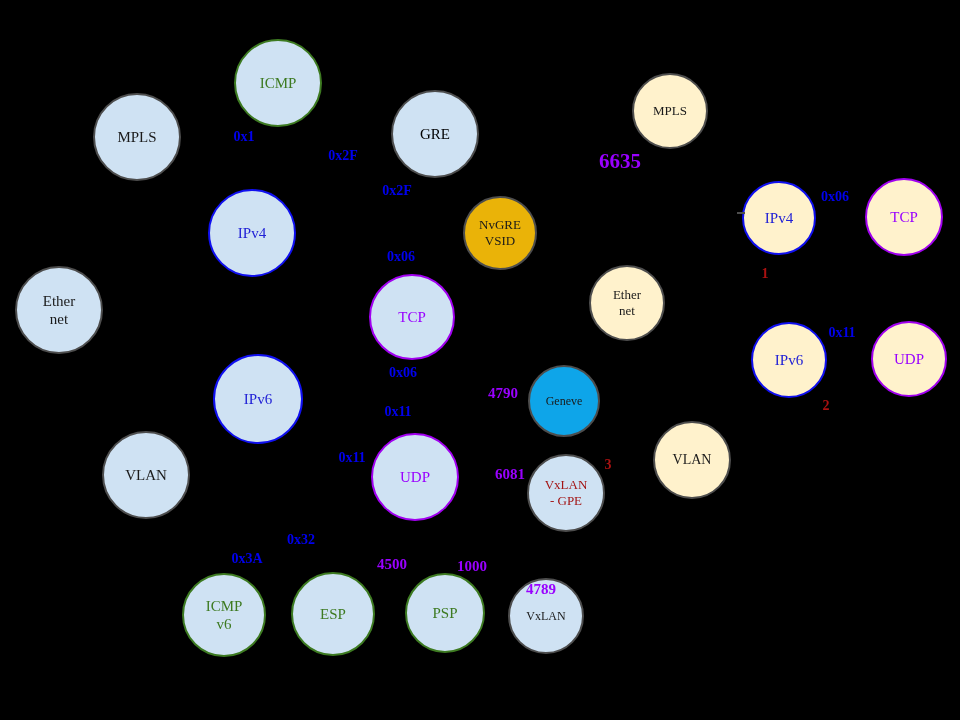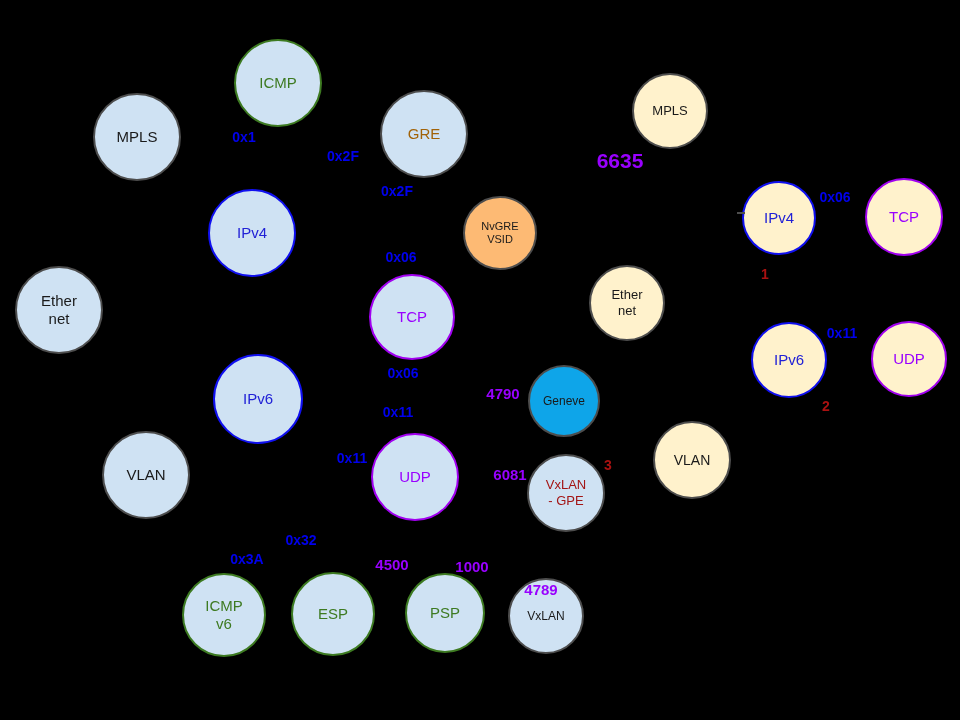--- a/index.html
+++ b/index.html
@@ -6,21 +6,21 @@
     margin: 0;
     padding: 0;
     background: #000;
   }
   #canvas {
     position: relative;
     width: 960px;
     height: 720px;
     background: #000000;
     overflow: hidden;
-    font-family: Liberation Sans, sans-serif;
+    font-family: Liberation Serif, serif;
   }
   .node {
     position: absolute;
     border-radius: 50%;
     display: flex;
     align-items: center;
     justify-content: center;
     text-align: center;
     box-sizing: border-box;
     line-height: 1.2;
@@ -36,26 +36,26 @@
     position: absolute;
     background: #4d4d4d;
   }
 </style>
 </head>
 <body>
 
 <div id="canvas">
     <div class="node" style="left: 234px; top: 39px; width: 88px; height: 88px; background: rgb(207, 226, 243); border: 2px solid rgb(61, 122, 33); color: rgb(61, 122, 33); font-size: 15px;">ICMP</div>
     <div class="node" style="left: 93px; top: 93px; width: 88px; height: 88px; background: rgb(207, 226, 243); border: 2px solid rgb(77, 77, 77); color: rgb(26, 26, 26); font-size: 15px;">MPLS</div>
-    <div class="node" style="left: 380px; top: 90px; width: 88px; height: 88px; background: rgb(207, 226, 243); border: 2px solid rgb(77, 77, 77); color: #a16207; font-size: 15px;">GRE</div>
+    <div class="node" style="left: 391px; top: 90px; width: 88px; height: 88px; background: rgb(207, 226, 243); border: 2px solid rgb(77, 77, 77); color: #000000; font-size: 15px;">GRE</div>
     <div class="node" style="left: 208px; top: 189px; width: 88px; height: 88px; background: rgb(207, 226, 243); border: 2px solid rgb(16, 16, 240); color: rgb(33, 33, 214); font-size: 15px;">IPv4</div>
     <div class="node" style="left: 15px; top: 266px; width: 88px; height: 88px; background: rgb(207, 226, 243); border: 2px solid rgb(77, 77, 77); color: rgb(26, 26, 26); font-size: 15px;">Ether
 net</div>
     <div class="node" style="left: 369px; top: 274px; width: 86px; height: 86px; background: rgb(207, 226, 243); border: 2px solid rgb(161, 0, 240); color: rgb(153, 0, 255); font-size: 15px;">TCP</div>
-    <div class="node" style="left: 463px; top: 196px; width: 74px; height: 74px; background: #fdba74; border: 2px solid rgb(77, 77, 77); color: rgb(26, 26, 26); font-size: 11px;">NvGRE
+    <div class="node" style="left: 463px; top: 196px; width: 74px; height: 74px; background: #eab308; border: 2px solid rgb(77, 77, 77); color: rgb(26, 26, 26); font-size: 13px;">NvGRE
 VSID</div>
     <div class="node" style="left: 213px; top: 354px; width: 90px; height: 90px; background: rgb(207, 226, 243); border: 2px solid rgb(16, 16, 240); color: rgb(33, 33, 214); font-size: 15px;">IPv6</div>
     <div class="node" style="left: 102px; top: 431px; width: 88px; height: 88px; background: rgb(207, 226, 243); border: 2px solid rgb(77, 77, 77); color: rgb(26, 26, 26); font-size: 15px;">VLAN</div>
     <div class="node" style="left: 371px; top: 433px; width: 88px; height: 88px; background: rgb(207, 226, 243); border: 2px solid rgb(161, 0, 240); color: rgb(153, 0, 255); font-size: 15px;">UDP</div>
     <div class="node" style="left: 528px; top: 365px; width: 72px; height: 72px; background: #0ea5e9; border: 2px solid rgb(77, 77, 77); color: rgb(26, 26, 26); font-size: 12px;">Geneve</div>
     <div class="node" style="left: 527px; top: 454px; width: 78px; height: 78px; background: rgb(207, 226, 243); border: 2px solid rgb(77, 77, 77); color: rgb(163, 21, 21); font-size: 13px;">VxLAN
 - GPE</div>
     <div class="node" style="left: 182px; top: 573px; width: 84px; height: 84px; background: rgb(207, 226, 243); border: 2px solid rgb(61, 122, 33); color: rgb(61, 122, 33); font-size: 15px;">ICMP
 v6</div>
     <div class="node" style="left: 291px; top: 572px; width: 84px; height: 84px; background: rgb(207, 226, 243); border: 2px solid rgb(61, 122, 33); color: rgb(61, 122, 33); font-size: 15px;">ESP</div>

